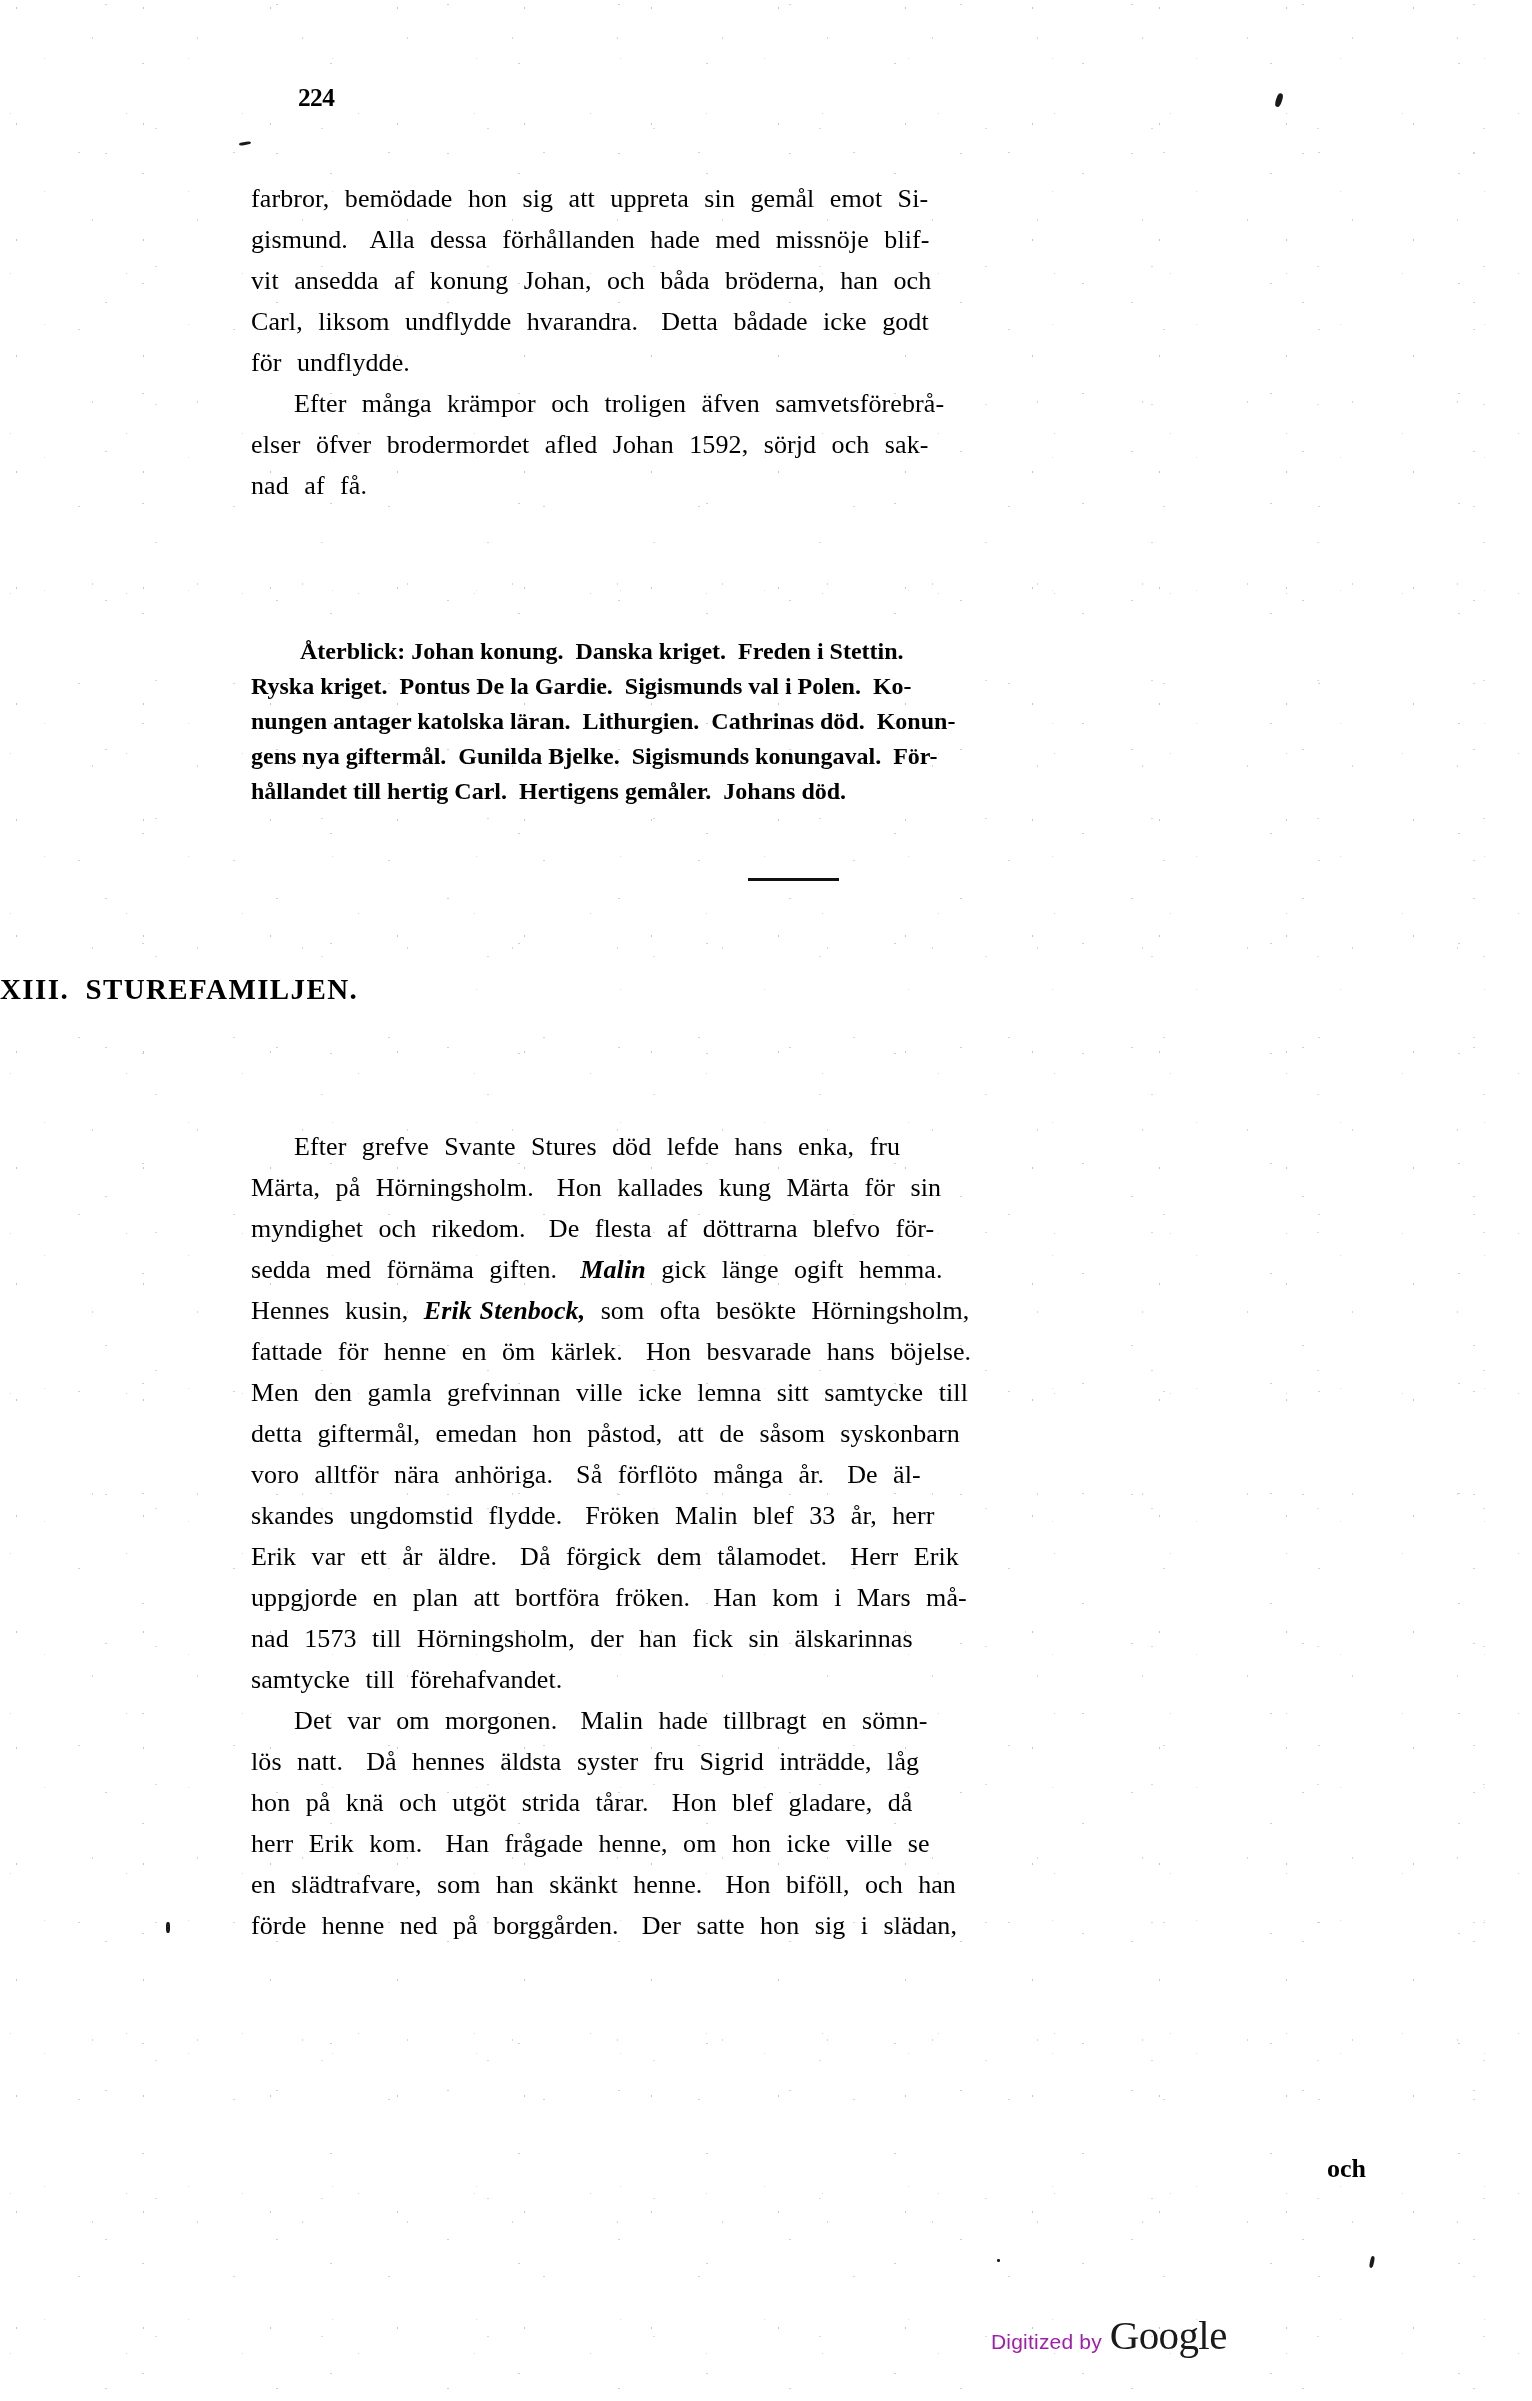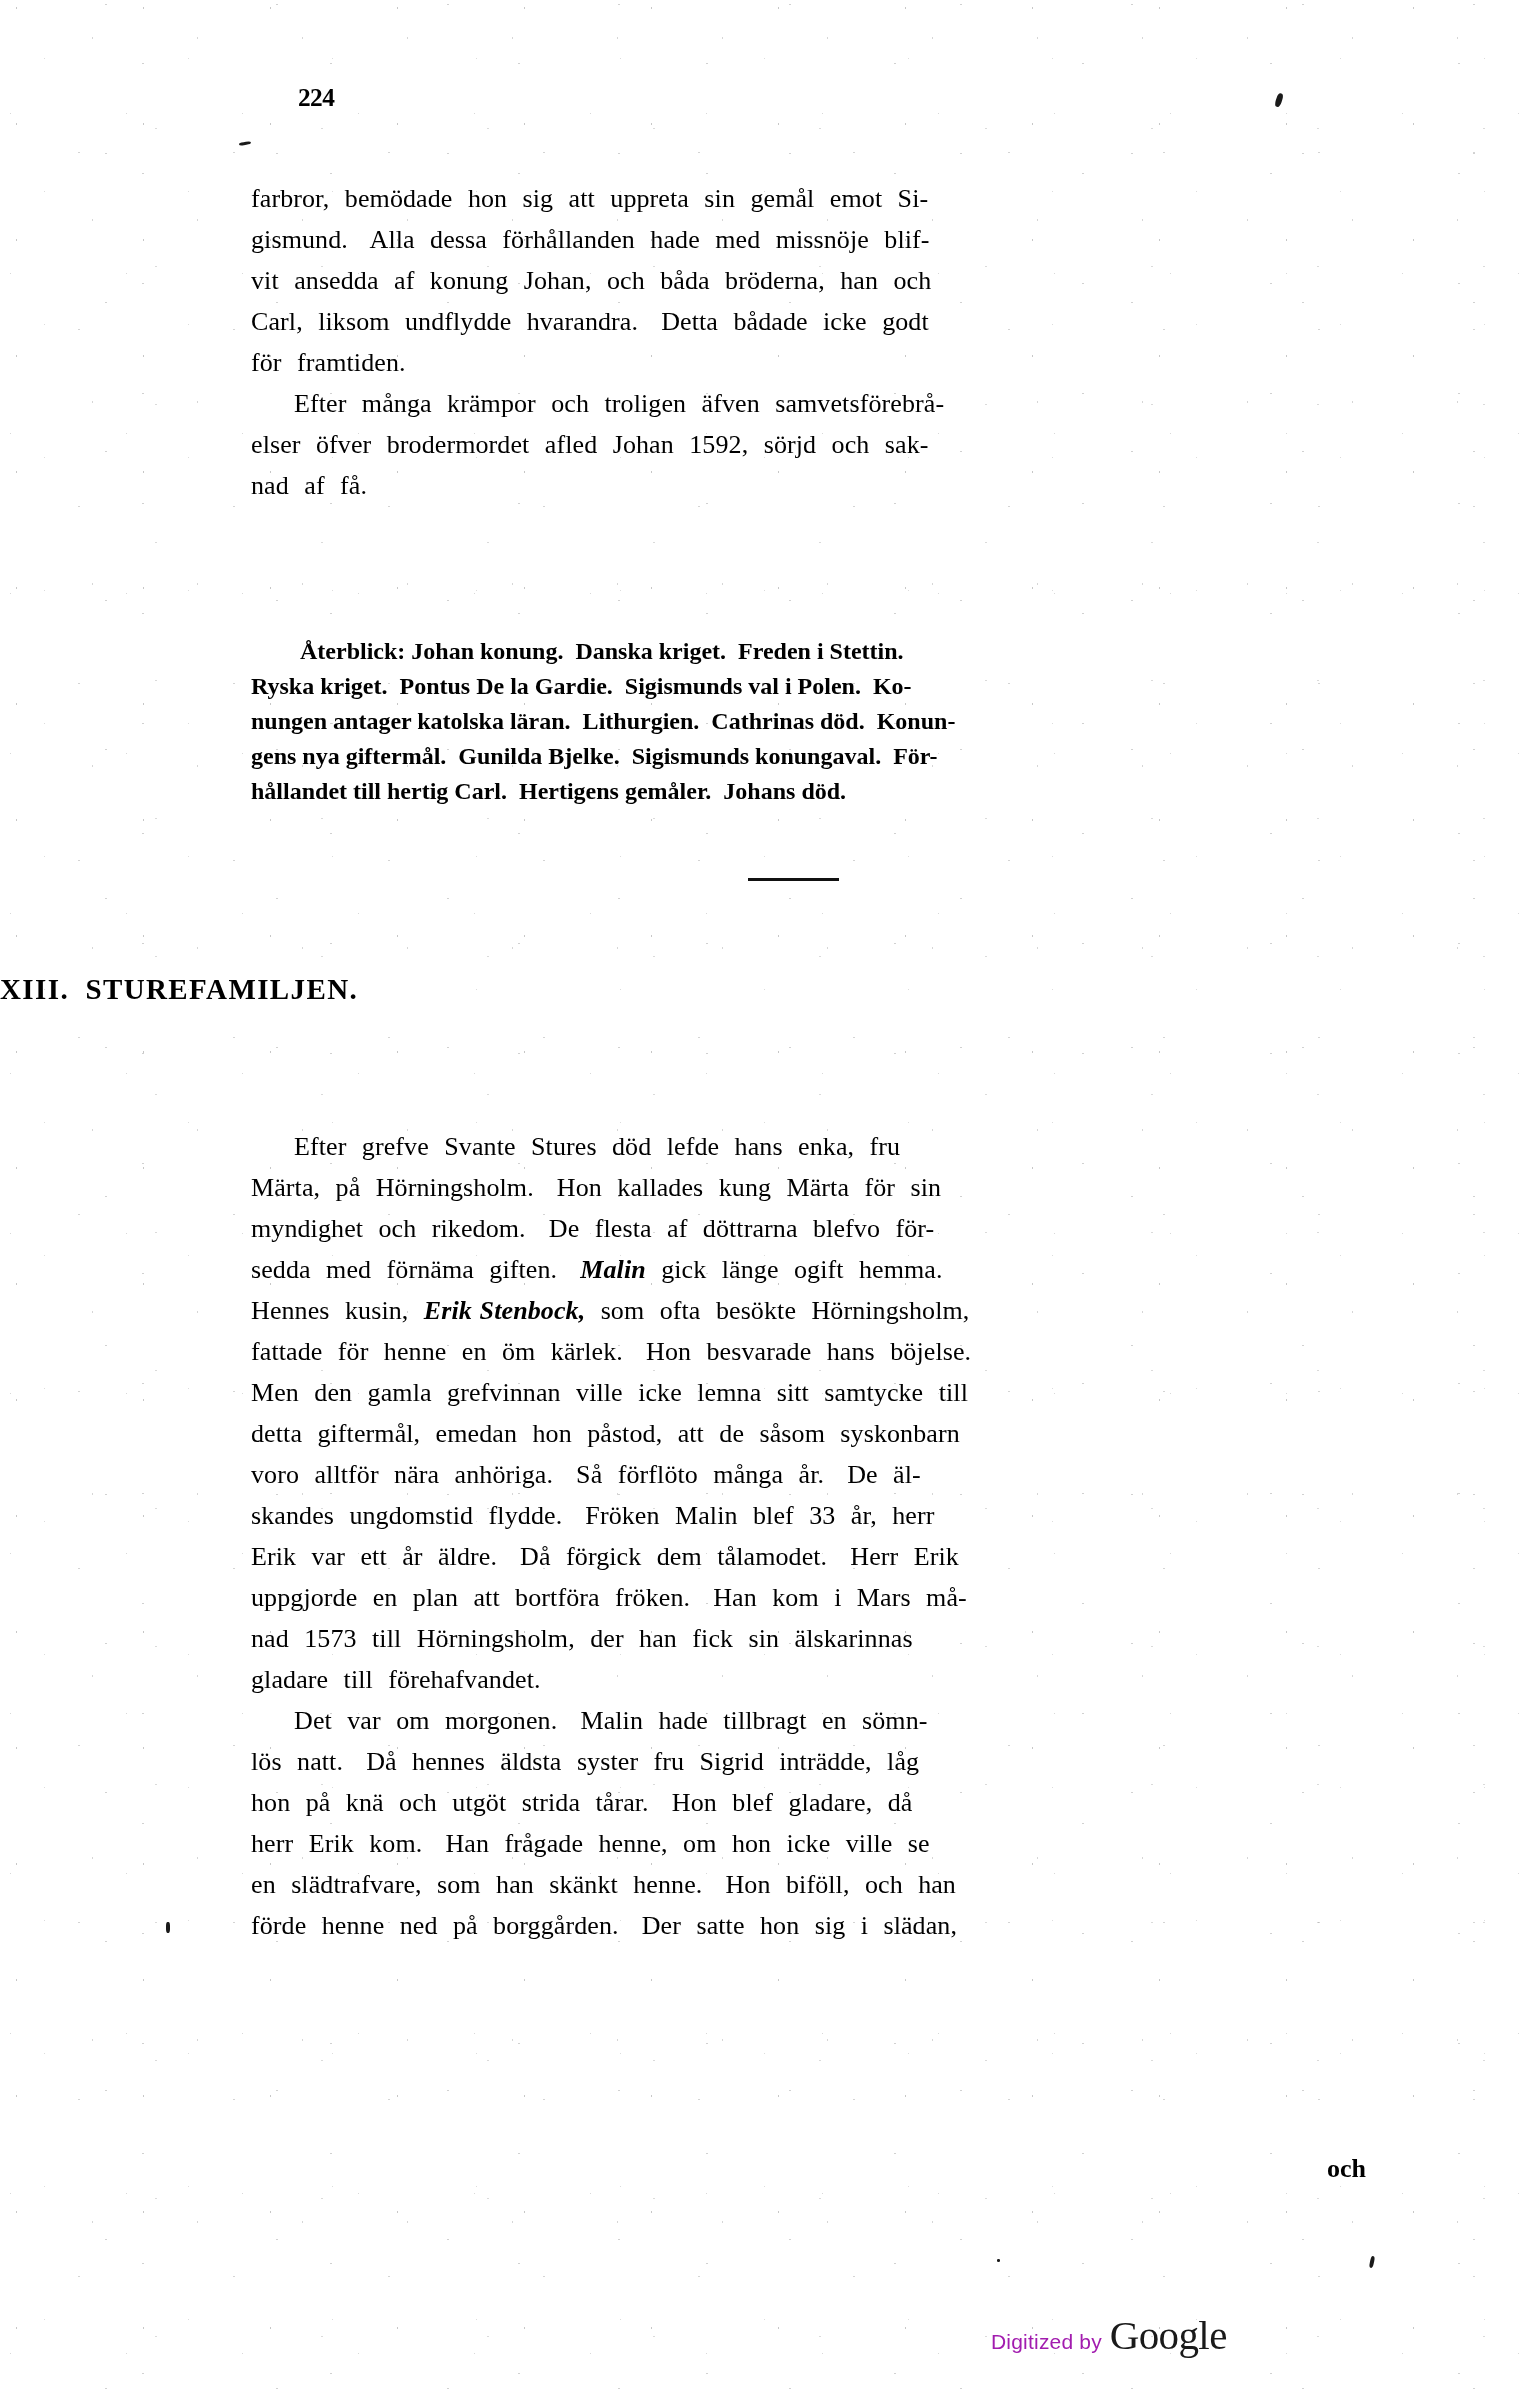--- a/index.html
+++ b/index.html
@@ -172,21 +172,21 @@
   <div class="speck" style="left:1276px; top:93px; width:5.5px; height:14.4px; transform:rotate(18deg);"></div>
   <div class="speck" style="left:239px; top:142px; width:12px; height:3.3px; transform:rotate(-8deg);"></div>
 
   <div class="textblock">
 
     <div class="para">
       <span class="line">farbror,  bemödade  hon  sig  att  uppreta  sin  gemål  emot  Si-</span>
       <span class="line">gismund.   Alla  dessa  förhållanden  hade  med  missnöje  blif-</span>
       <span class="line">vit  ansedda  af  konung  Johan,  och  båda  bröderna,  han  och</span>
       <span class="line">Carl,  liksom  undflydde  hvarandra.   Detta  bådade  icke  godt</span>
-      <span class="line">för  framtiden.</span>
+      <span class="line">för  undflydde.</span>
     </div>
 
     <div class="para">
       <span class="line indent">Efter  många  krämpor  och  troligen  äfven  samvetsförebrå-</span>
       <span class="line">elser  öfver  brodermordet  afled  Johan  1592,  sörjd  och  sak-</span>
       <span class="line">nad  af  få.</span>
     </div>
 
   </div>
 
@@ -211,21 +211,21 @@
       <span class="line"><span>sedda  med  förnäma  giften.   </span><span class="ital">Malin</span><span>  gick  länge  ogift  hemma.</span></span>
       <span class="line"><span>Hennes  kusin,  </span><span class="ital">Erik Stenbock,</span><span>  som  ofta  besökte  Hörningsholm,</span></span>
       <span class="line">fattade  för  henne  en  öm  kärlek.   Hon  besvarade  hans  böjelse.</span>
       <span class="line">Men  den  gamla  grefvinnan  ville  icke  lemna  sitt  samtycke  till</span>
       <span class="line">detta  giftermål,  emedan  hon  påstod,  att  de  såsom  syskonbarn</span>
       <span class="line">voro  alltför  nära  anhöriga.   Så  förflöto  många  år.   De  äl-</span>
       <span class="line">skandes  ungdomstid  flydde.   Fröken  Malin  blef  33  år,  herr</span>
       <span class="line">Erik  var  ett  år  äldre.   Då  förgick  dem  tålamodet.   Herr  Erik</span>
       <span class="line">uppgjorde  en  plan  att  bortföra  fröken.   Han  kom  i  Mars  må-</span>
       <span class="line">nad  1573  till  Hörningsholm,  der  han  fick  sin  älskarinnas</span>
-      <span class="line">gladare  till  förehafvandet.</span>
+      <span class="line">samtycke  till  förehafvandet.</span>
     </div>
 
     <div class="para">
       <span class="line indent">Det  var  om  morgonen.   Malin  hade  tillbragt  en  sömn-</span>
       <span class="line">lös  natt.   Då  hennes  äldsta  syster  fru  Sigrid  inträdde,  låg</span>
       <span class="line">hon  på  knä  och  utgöt  strida  tårar.   Hon  blef  gladare,  då</span>
       <span class="line">herr  Erik  kom.   Han  frågade  henne,  om  hon  icke  ville  se</span>
       <span class="line">en  slädtrafvare,  som  han  skänkt  henne.   Hon  biföll,  och  han</span>
       <span class="line">förde  henne  ned  på  borggården.   Der  satte  hon  sig  i  slädan,</span>
     </div>

